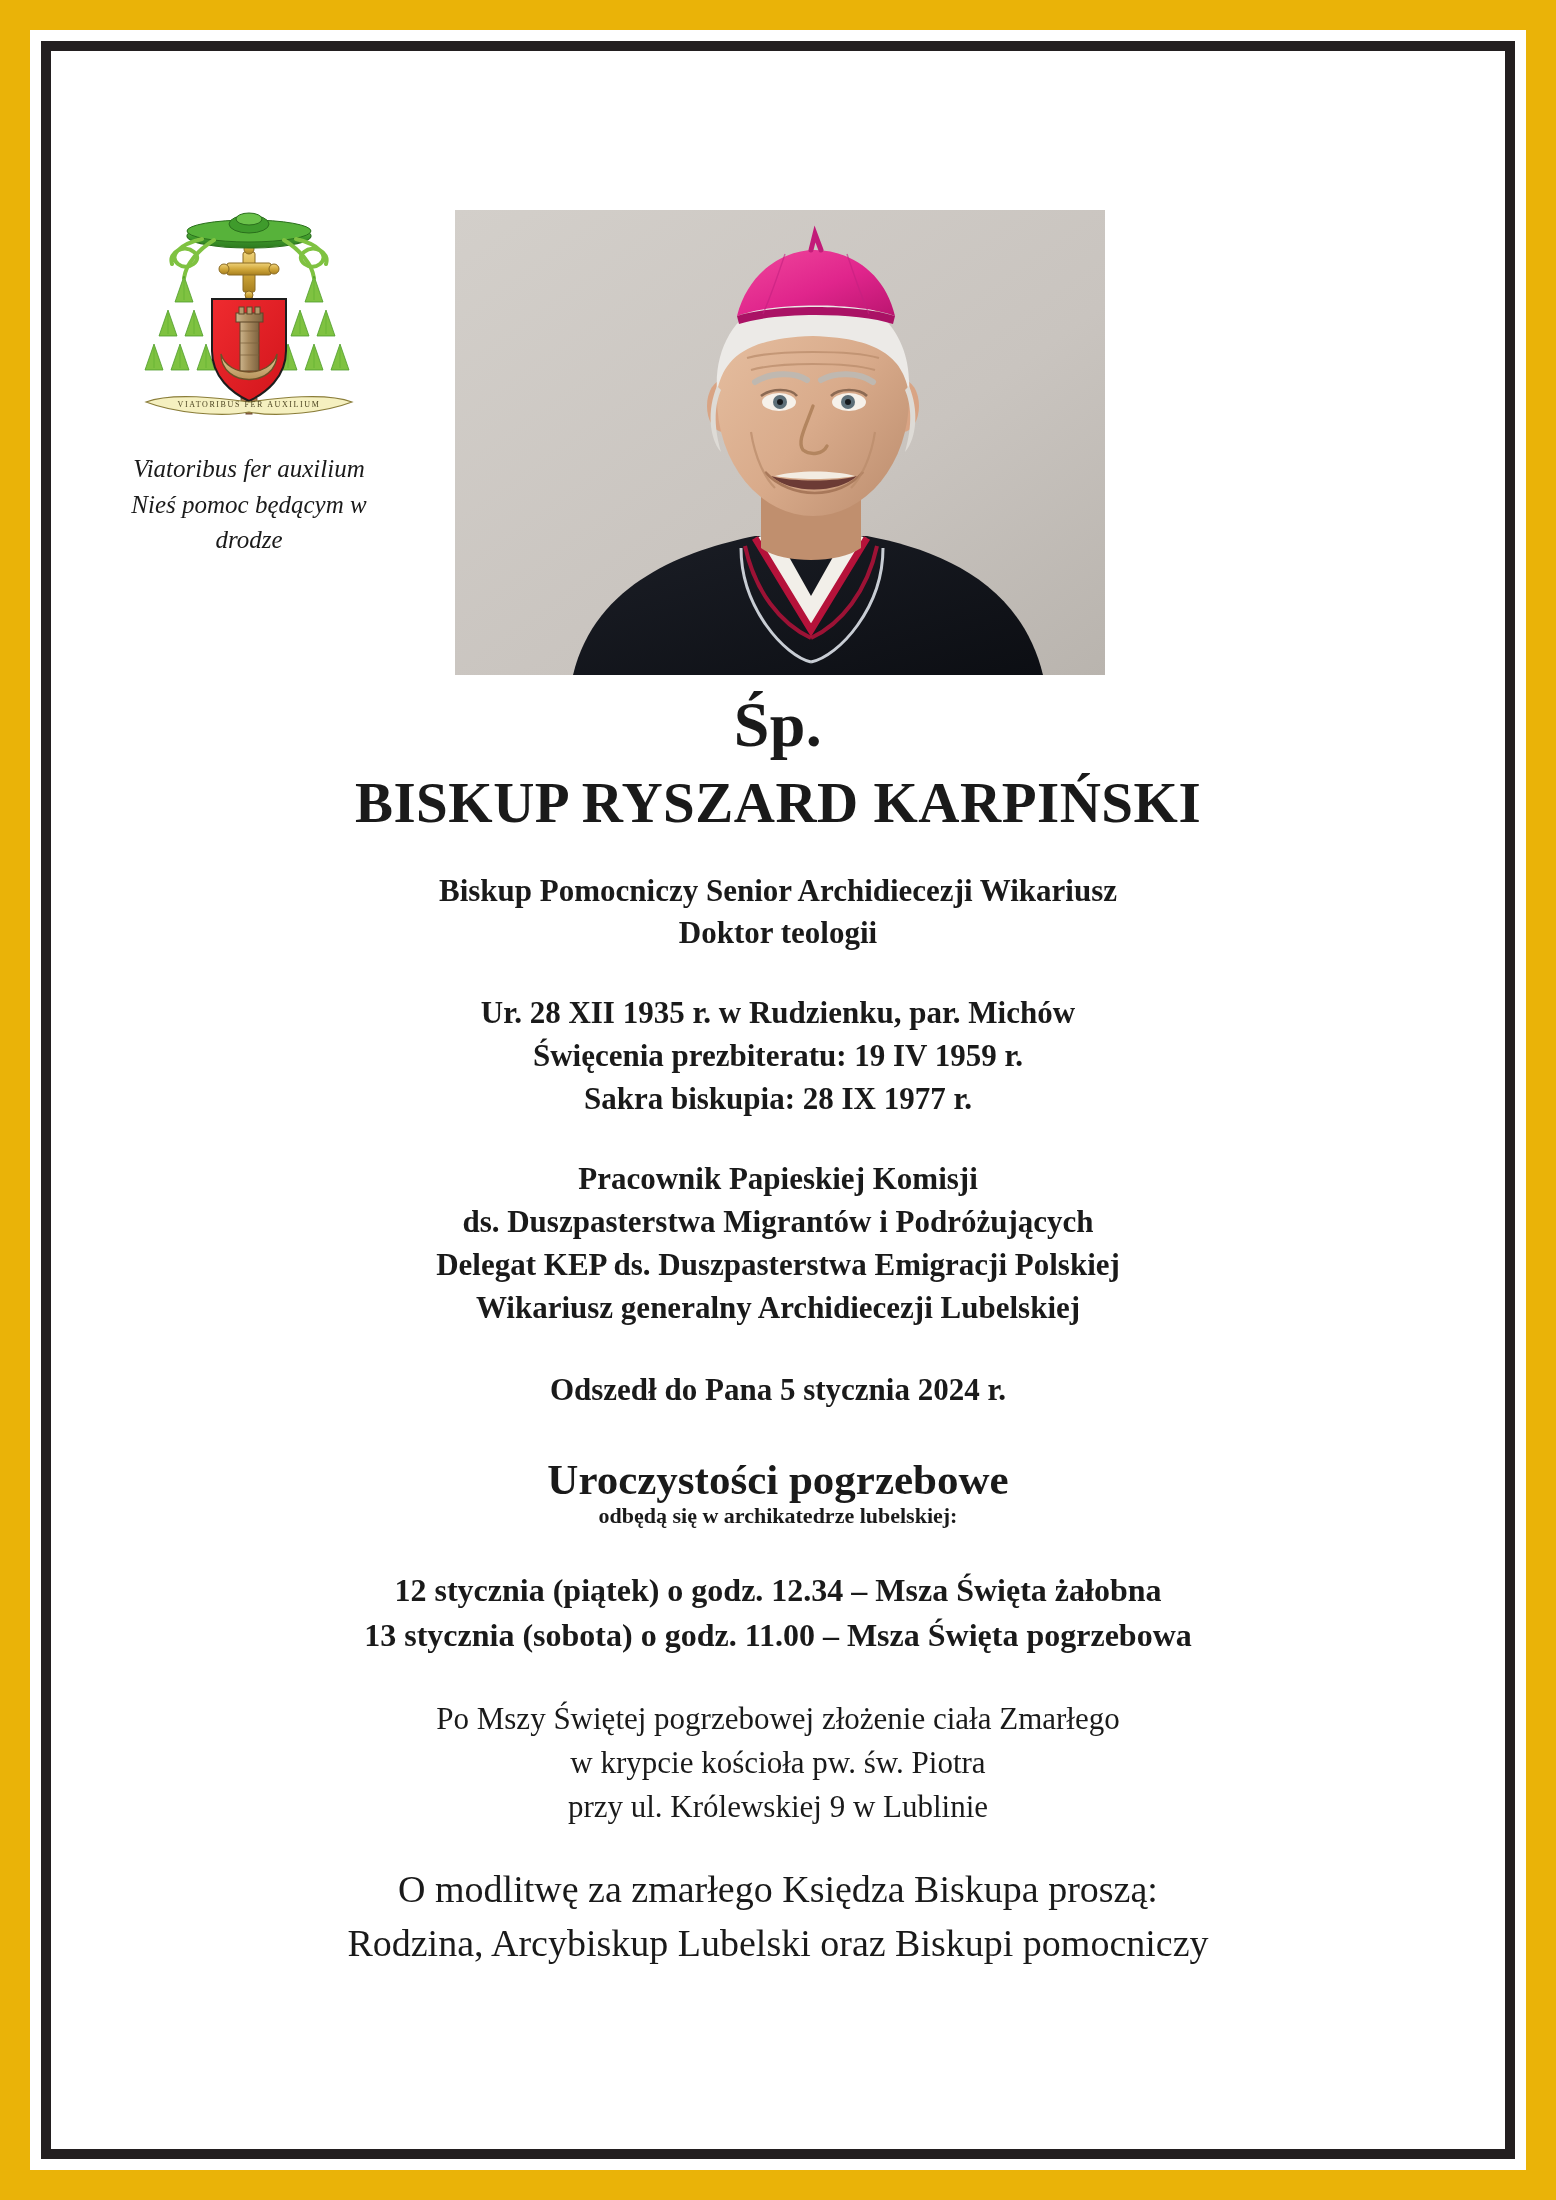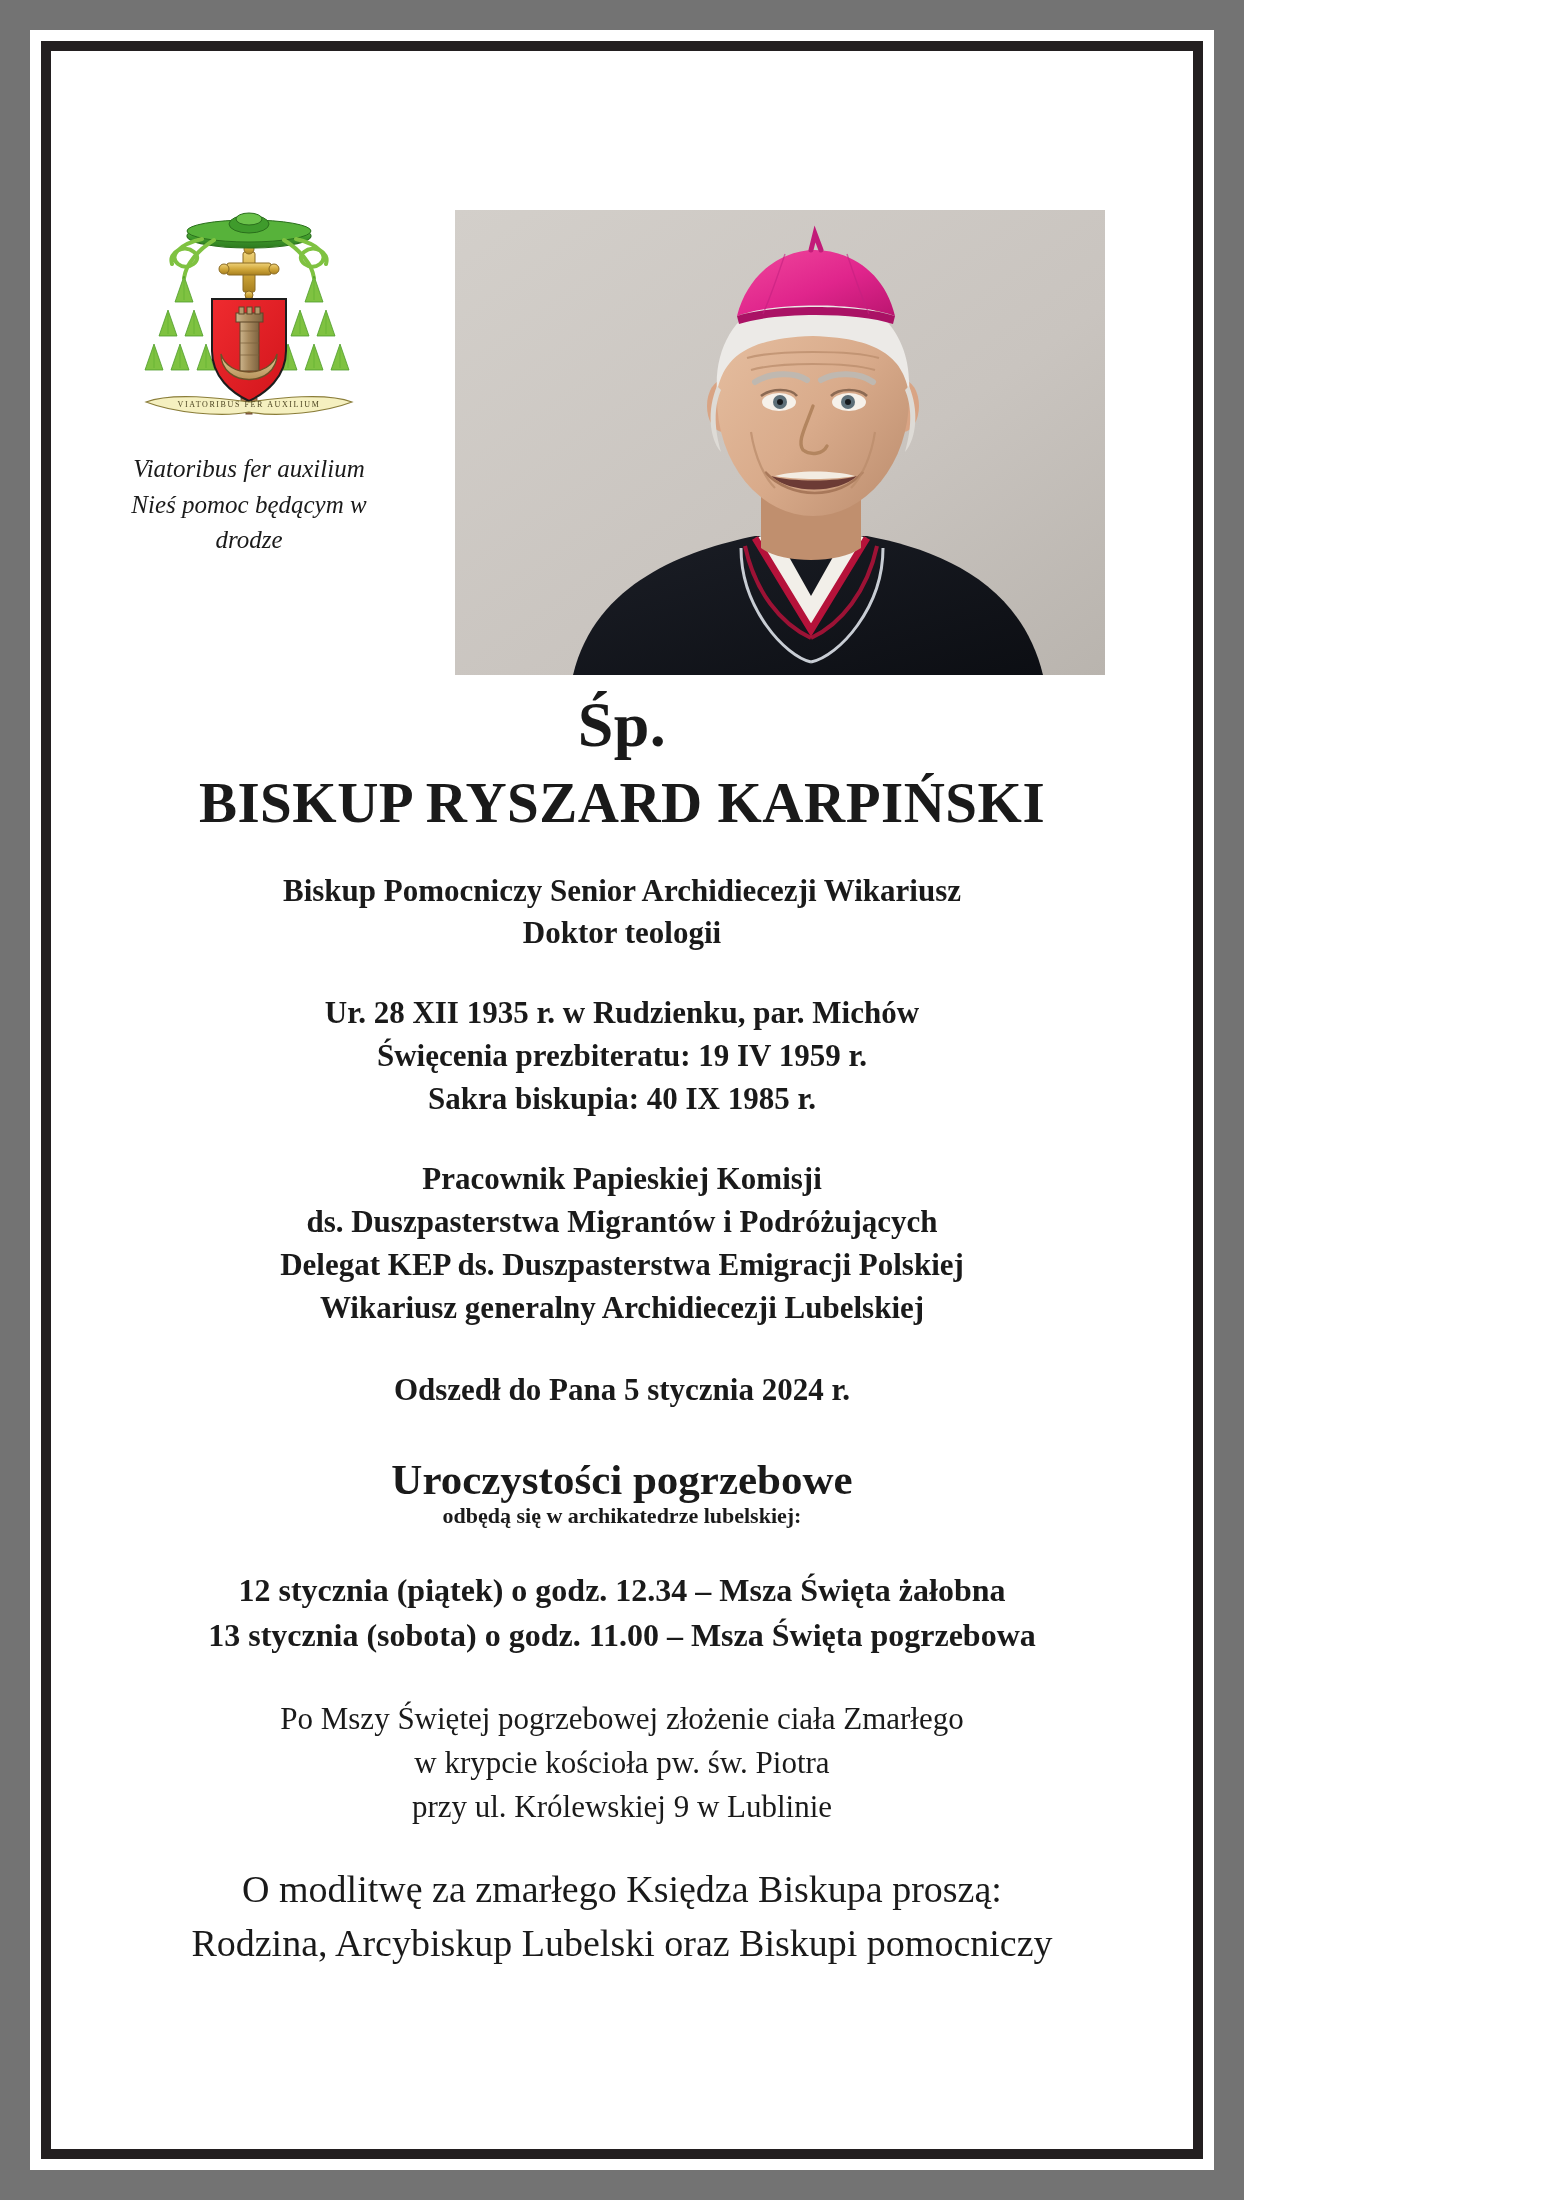--- a/index.html
+++ b/index.html
@@ -2,23 +2,23 @@
 <html><head>
 <meta charset="utf-8">
 <style>
   html, body {
     margin: 0;
     padding: 0;
     background: #ffffff;
   }
   .poster {
     position: relative;
-    width: 1244px;
+    width: 1556px;
     height: 2200px;
-    background: #737373;
+    background: #eab308;
     box-sizing: border-box;
     overflow: hidden;
     font-family: "Liberation Serif", "DejaVu Serif", serif;
   }
   
   .frame-white {
     position: absolute;
     left: 30px;
     top: 30px;
     right: 30px;
@@ -359,21 +359,21 @@
       <div class="name">BISKUP RYSZARD KARPIŃSKI</div>
 
       <div class="role">
         <span class="line">Biskup Pomocniczy Senior Archidiecezji Wikariusz</span>
         <span class="line">Doktor teologii</span>
       </div>
 
       <div class="dates">
         <span class="line">Ur. 28 XII 1935 r. w Rudzienku, par. Michów</span>
         <span class="line">Święcenia prezbiteratu: 19 IV 1959 r.</span>
-        <span class="line">Sakra biskupia: 40 IX 1985 r.</span>
+        <span class="line">Sakra biskupia: 28 IX 1977 r.</span>
       </div>
 
       <div class="offices">
         <span class="line">Pracownik Papieskiej Komisji</span>
         <span class="line">ds. Duszpasterstwa Migrantów i Podróżujących</span>
         <span class="line">Delegat KEP ds. Duszpasterstwa Emigracji Polskiej</span>
         <span class="line">Wikariusz generalny Archidiecezji Lubelskiej</span>
       </div>
 
       <div class="passing">Odszedł do Pana 5 stycznia 2024 r.</div>

